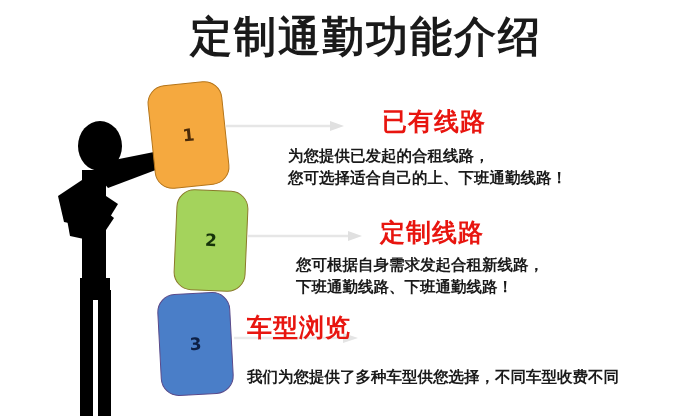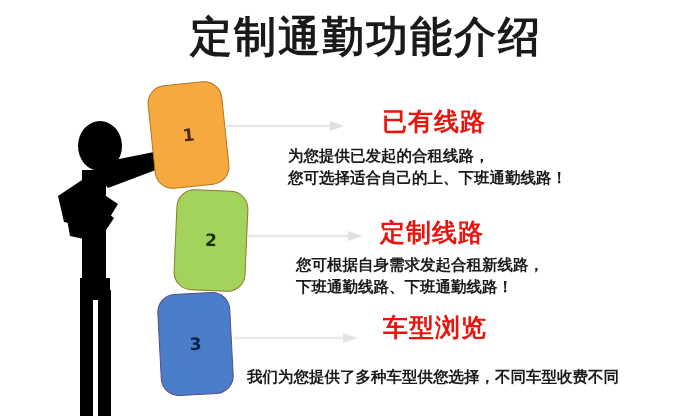--- a/index.html
+++ b/index.html
@@ -114,21 +114,21 @@
 
   .sec-1 { left: 288px; top: 108px; }
   .sec-1 .section-heading { margin-left: 94px; }
   .sec-1 .section-body { margin-top: 9px; }
 
   .sec-2 { left: 296px; top: 219px; }
   .sec-2 .section-heading { margin-left: 84px; }
   .sec-2 .section-body { margin-top: 7px; }
 
   .sec-3 { left: 247px; top: 314px; }
-  .sec-3 .section-heading { margin-left: 136px; }
+  .sec-3 .section-heading { }
   .sec-3 .section-body { margin-top: 24px; }
 </style>
 </head>
 <body>
 
 <div id="poster">
 
   <div class="poster-title">定制通勤功能介绍</div>
 
   <div class="person">

